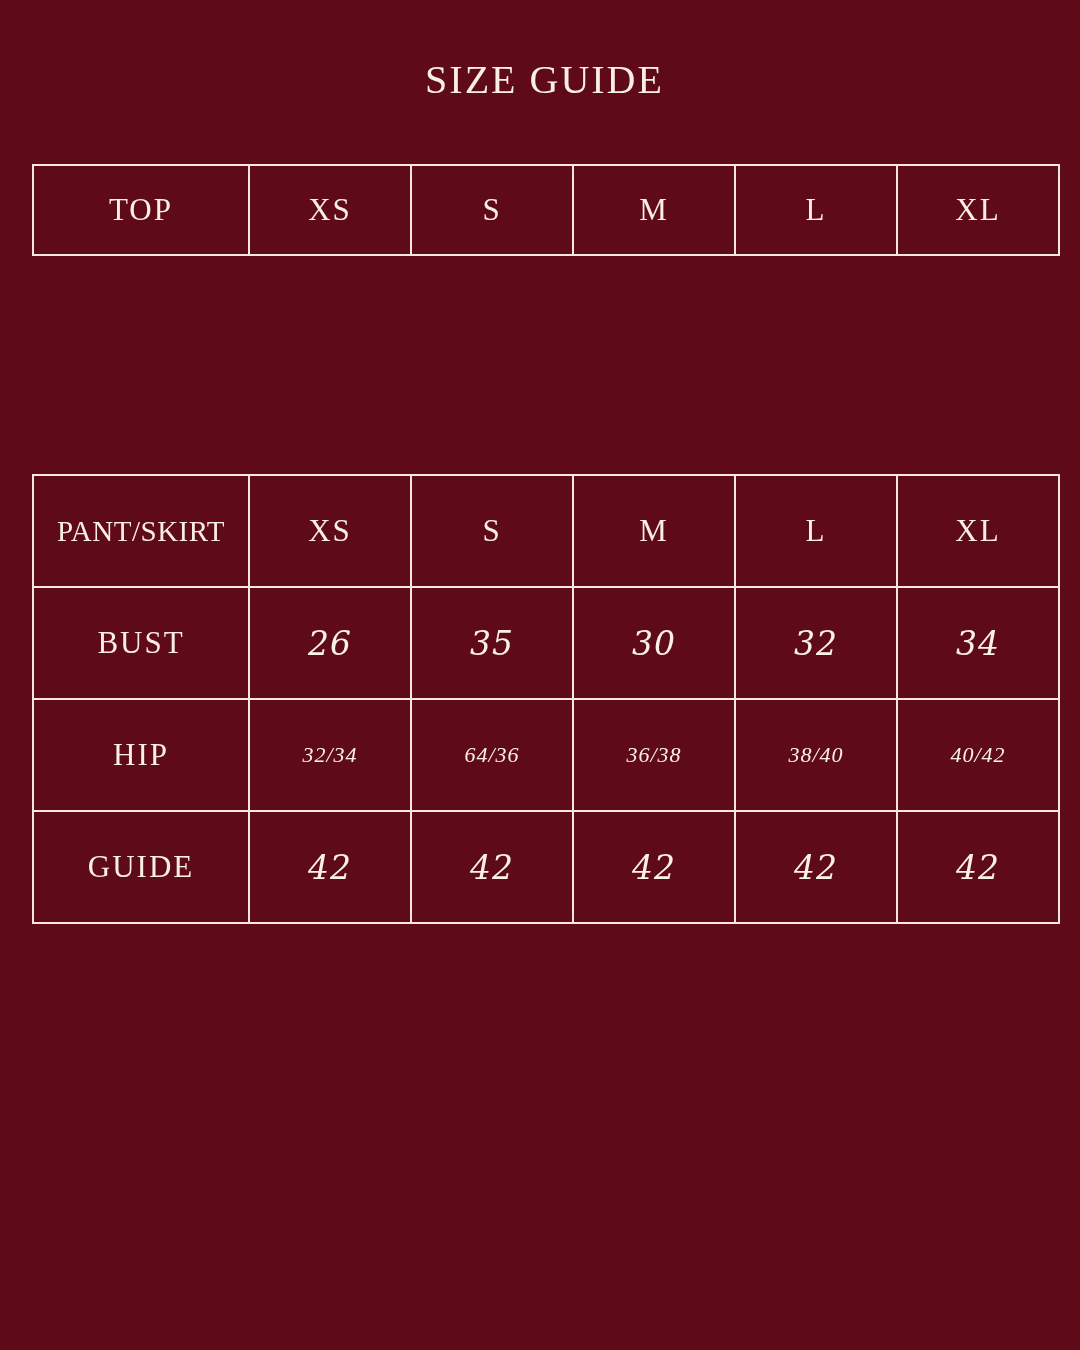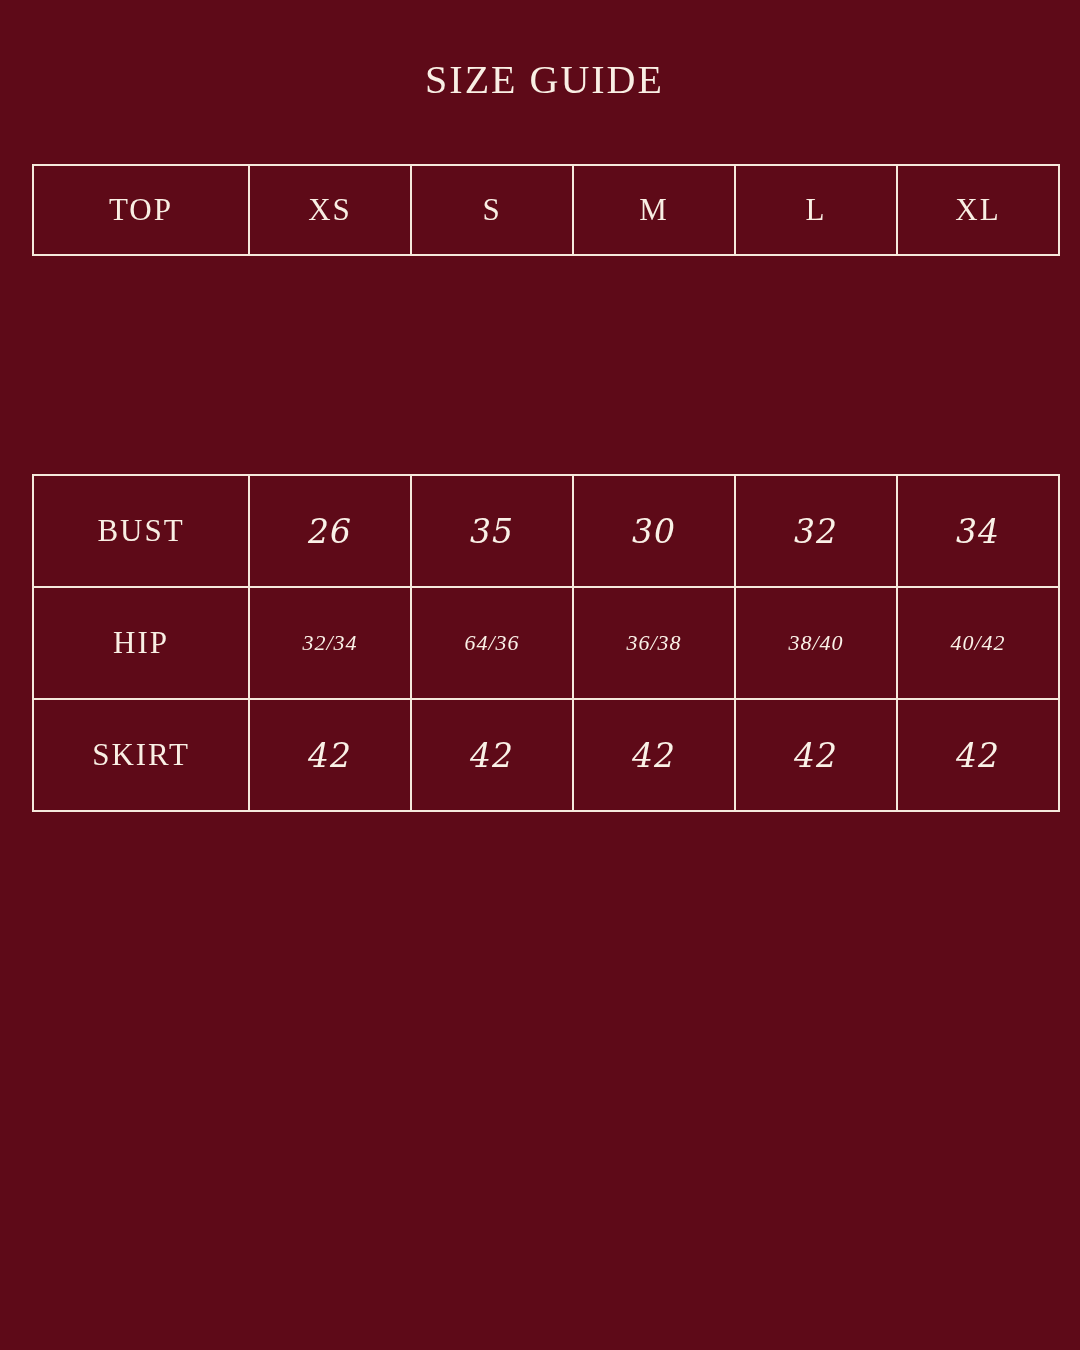--- a/index.html
+++ b/index.html
@@ -129,20 +129,40 @@
           <span class="hdr">XL</span>
         </td>
       </tr>
     </tbody>
   </table>
 
   <table class="size-table" id="pant-table">
     <tbody>
       <tr>
         <td class="label-cell">
+          <span class="hdr small">PANT/SKIRT</span>
+        </td>
+        <td class="data-cell">
+          <span class="hdr">XS</span>
+        </td>
+        <td class="data-cell">
+          <span class="hdr">S</span>
+        </td>
+        <td class="data-cell">
+          <span class="hdr">M</span>
+        </td>
+        <td class="data-cell">
+          <span class="hdr">L</span>
+        </td>
+        <td class="data-cell">
+          <span class="hdr">XL</span>
+        </td>
+      </tr>
+      <tr>
+        <td class="label-cell">
           <span class="rowlabel">BUST</span>
         </td>
         <td class="data-cell">
           <span class="num">26</span>
         </td>
         <td class="data-cell">
           <span class="num">35</span>
         </td>
         <td class="data-cell">
           <span class="num">30</span>
@@ -169,21 +189,21 @@
         </td>
         <td class="data-cell">
           <span class="num wide">38/40</span>
         </td>
         <td class="data-cell">
           <span class="num wide">40/42</span>
         </td>
       </tr>
       <tr>
         <td class="label-cell">
-          <span class="rowlabel">SKIRT</span>
+          <span class="rowlabel">GUIDE</span>
         </td>
         <td class="data-cell">
           <span class="num">42</span>
         </td>
         <td class="data-cell">
           <span class="num">42</span>
         </td>
         <td class="data-cell">
           <span class="num">42</span>
         </td>

